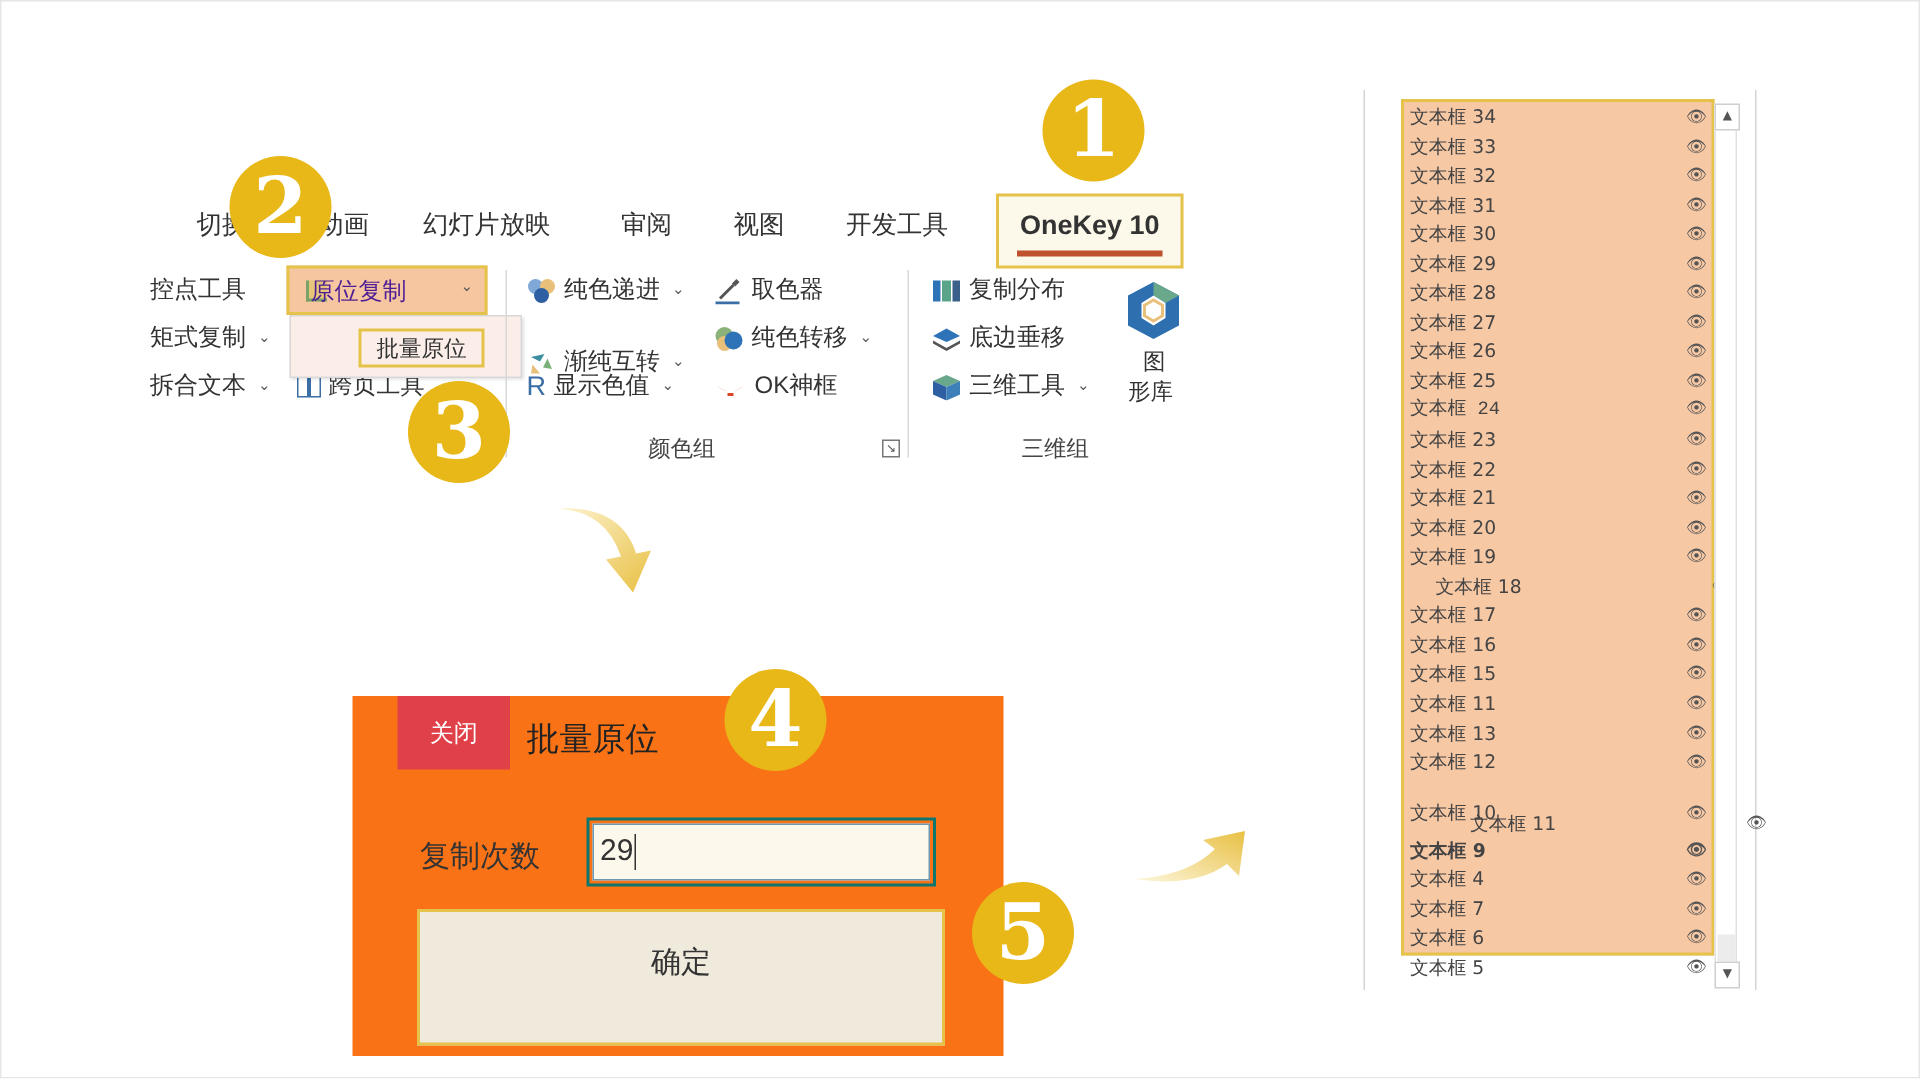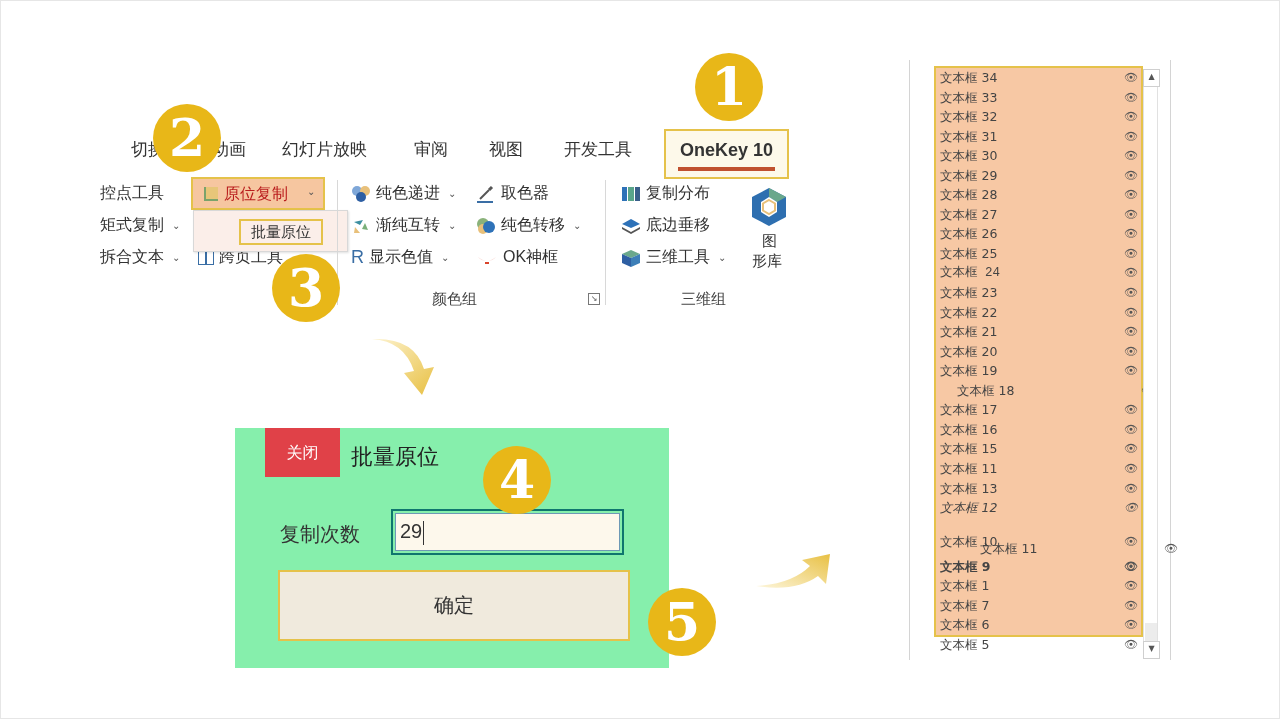--- a/index.html
+++ b/index.html
@@ -16,28 +16,28 @@
   .rb{position:absolute;font-size:16px;color:#333;white-space:nowrap;display:flex;align-items:center;gap:5px;}
   .chev{font-size:10px;color:#555;margin-left:3px;}
   .grp{position:absolute;font-size:15px;color:#444;}
   .vsep{position:absolute;width:1px;background:#d8d8d8;}
   .split-btn{position:absolute;left:191px;top:177px;width:134px;height:33px;background:#f6c6a0;border:2px solid #e5c24a;box-sizing:border-box;}
   .dropdown{position:absolute;left:193px;top:210px;width:155px;height:42px;background:#fbeee9;border:1px solid #d8d8d8;box-sizing:border-box;box-shadow:1px 1px 2px rgba(0,0,0,.12);}
   .dd-item{position:absolute;left:45px;top:8px;width:84px;height:26px;border:2px solid #e5c24a;box-sizing:border-box;background:#fbeee9;font-size:15px;line-height:22px;text-align:center;color:#333;}
   .badge{position:absolute;width:68px;height:68px;border-radius:50%;background:#e8b718;color:#fff;
          font-family:"DejaVu Serif","Liberation Serif",serif;font-weight:bold;font-size:52px;line-height:68px;text-align:center;}
   
-  .dialog{position:absolute;left:235px;top:428px;width:434px;height:240px;background:#86efac;}
+  .dialog{position:absolute;left:235px;top:464px;width:434px;height:240px;background:#f97316;}
   .close-btn{position:absolute;left:30px;top:0;width:75px;height:49px;background:#e04148;color:#fff;font-size:16px;line-height:49px;text-align:center;}
   .dlg-title{position:absolute;left:116px;top:14px;font-size:22px;color:#222;}
   .field-label{position:absolute;left:45px;top:93px;font-size:20px;color:#333;}
   .input-wrap{position:absolute;left:156px;top:81px;width:233px;height:46px;border:2px solid #0f766e;box-sizing:border-box;}
   .input{position:absolute;left:2px;top:2px;width:225px;height:38px;border:1.5px solid #6d99b5;box-sizing:border-box;background:#fdf8ec;font-size:20px;line-height:34px;padding-left:4px;color:#333;font-family:"Liberation Sans",sans-serif;}
   .caret{display:inline-block;width:1px;height:24px;background:#333;vertical-align:middle;margin-left:1px;}
-  .ok-btn{position:absolute;left:43px;top:142px;width:352px;height:71px;border:2px solid #e5c24a;box-sizing:border-box;background:#f0eadd;font-size:20px;line-height:67px;text-align:center;color:#333;}
+  .ok-btn{position:absolute;left:43px;top:142px;width:352px;height:91px;border:2px solid #e5c24a;box-sizing:border-box;background:#f0eadd;font-size:20px;line-height:67px;text-align:center;color:#333;}
   
   .panel{position:absolute;left:909px;top:60px;width:262px;height:600px;border-left:1px solid #d4d4d4;border-right:1px solid #d4d4d4;box-sizing:border-box;}
   .sel-box{position:absolute;left:934px;top:66px;width:209px;height:571px;border:2px solid #e5c24a;background:#f7c8a4;box-sizing:border-box;}
   .li{position:absolute;left:940px;width:200px;height:19.5px;font-size:12.5px;color:#444;line-height:19.5px;}
   .li .eye{position:absolute;right:2px;top:0;font-size:11px;color:#555;}
   .scroll{position:absolute;left:1143px;top:69px;width:15px;height:588px;background:#fff;border-left:1px solid #e1e1e1;border-right:1px solid #e1e1e1;box-sizing:border-box;}
   .sb-up,.sb-down{position:absolute;left:-1px;width:15px;height:16px;border:1px solid #cfcfcf;background:#fff;font-size:8px;text-align:center;line-height:14px;color:#555;}
   .sb-thumb{position:absolute;left:1px;width:12px;top:554px;height:18px;background:#ececec;}
 </style>
 </head>
@@ -65,21 +65,21 @@
     <span>矩式复制</span>
     <span class="chev">⌄</span>
   </div>
 <div class="rb" style="left:100px;top:247px">
     <span>拆合文本</span>
     <span class="chev">⌄</span>
   </div>
 
 <div class="split-btn">
   <div class="abs" style="left:11px;top:8px;width:14px;height:14px;background:#e7c679;border-left:2px solid #7aa36b;border-bottom:2px solid #7aa36b;box-sizing:border-box"></div>
-  <div class="abs" style="left:31px;top:5px;font-size:16px;color:#b91c1c">原位复制</div>
+  <div class="abs" style="left:14px;top:5px;font-size:16px;color:#4c1d95">原位复制</div>
   <div class="abs" style="left:114px;top:7px;font-size:10px;color:#555">⌄</div>
 </div>
 
 <div class="rb" style="left:198px;top:247px">
   <span style="display:inline-block;width:16px;height:14px;border:1.5px solid #3a6ea5;box-sizing:border-box;background:linear-gradient(90deg,#fff 40%,#3a6ea5 40%,#3a6ea5 60%,#fff 60%)"></span>
   <span>跨页工具</span>
 </div>
 
 <div class="dropdown">
   <div class="dd-item">批量原位</div>
@@ -89,21 +89,21 @@
 
 <div class="rb" style="left:351px;top:183px">
   <svg width="20" height="18">
       <circle cx="6" cy="6" r="5" fill="#7fa7d8"></circle>
       <circle cx="14" cy="6" r="5" fill="#e8c07a"></circle>
       <circle cx="10" cy="12" r="5" fill="#2e5fa3"></circle>
     </svg>
   <span>纯色递进</span>
     <span class="chev">⌄</span>
   </div>
-<div class="rb" style="left:351px;top:215px">
+<div class="rb" style="left:351px;top:231px">
   <svg width="20" height="18">
       <path d="M3 5 L12 3 L9 8Z" fill="#3d8fa0"></path>
       <path d="M14 6 L17 13 L11 12Z" fill="#7ab07a"></path>
       <path d="M4 10 L9 16 L3 16Z" fill="#e8c07a"></path>
     </svg>
   <span>渐纯互转</span>
     <span class="chev">⌄</span>
   </div>
 <div class="rb" style="left:351px;top:247px">
   <span style="color:#3a6ea5;font-size:18px;font-family:'Liberation Sans',sans-serif">R</span>
@@ -222,25 +222,25 @@
     <div class="li" style="top: 302.6px;"><span>文本框 22</span><span class="eye">👁</span></div>
     <div class="li" style="top: 322.15px;"><span>文本框 21</span><span class="eye">👁</span></div>
     <div class="li" style="top: 341.7px;"><span>文本框 20</span><span class="eye">👁</span></div>
     <div class="li" style="top: 361.25px;"><span>文本框 19</span><span class="eye">👁</span></div>
     <div class="li" style="top: 380.8px; margin-left: 17px;"><span>文本框 18</span><span class="eye">👁</span></div>
     <div class="li" style="top: 400.35px;"><span>文本框 17</span><span class="eye">👁</span></div>
     <div class="li" style="top: 419.9px;"><span>文本框 16</span><span class="eye">👁</span></div>
     <div class="li" style="top: 439.45px;"><span>文本框 15</span><span class="eye">👁</span></div>
     <div class="li" style="top: 459px;"><span>文本框 11</span><span class="eye">👁</span></div>
     <div class="li" style="top: 478.55px;"><span>文本框 13</span><span class="eye">👁</span></div>
-    <div class="li" style="top: 498.1px; font-style: italic;"><span>文本框 12</span><span class="eye">👁</span></div>
+    <div class="li" style="top: 498.1px;"><span>文本框 12</span><span class="eye">👁</span></div>
     <div class="li" style="top: 539px; margin-left: 40px;"><span>文本框 11</span><span class="eye">👁</span></div>
     <div class="li" style="top: 532px;"><span>文本框 10</span><span class="eye">👁</span></div>
     <div class="li" style="top: 556.75px; font-weight: bold;"><span>文本框 9</span><span class="eye">👁</span></div>
-    <div class="li" style="top: 576.3px;"><span>文本框 1</span><span class="eye">👁</span></div>
+    <div class="li" style="top: 576.3px;"><span>文本框 4</span><span class="eye">👁</span></div>
     <div class="li" style="top: 595.85px;"><span>文本框 7</span><span class="eye">👁</span></div>
     <div class="li" style="top: 615.4px;"><span>文本框 6</span><span class="eye">👁</span></div>
     <div class="li" style="top: 634.95px;"><span>文本框 5</span><span class="eye">👁</span></div>
   </div>
 <div class="scroll">
   <div class="sb-up" style="top:0">▲</div>
   <div class="sb-thumb"></div>
   <div class="sb-down" style="top:572px">▼</div>
 </div>
 

